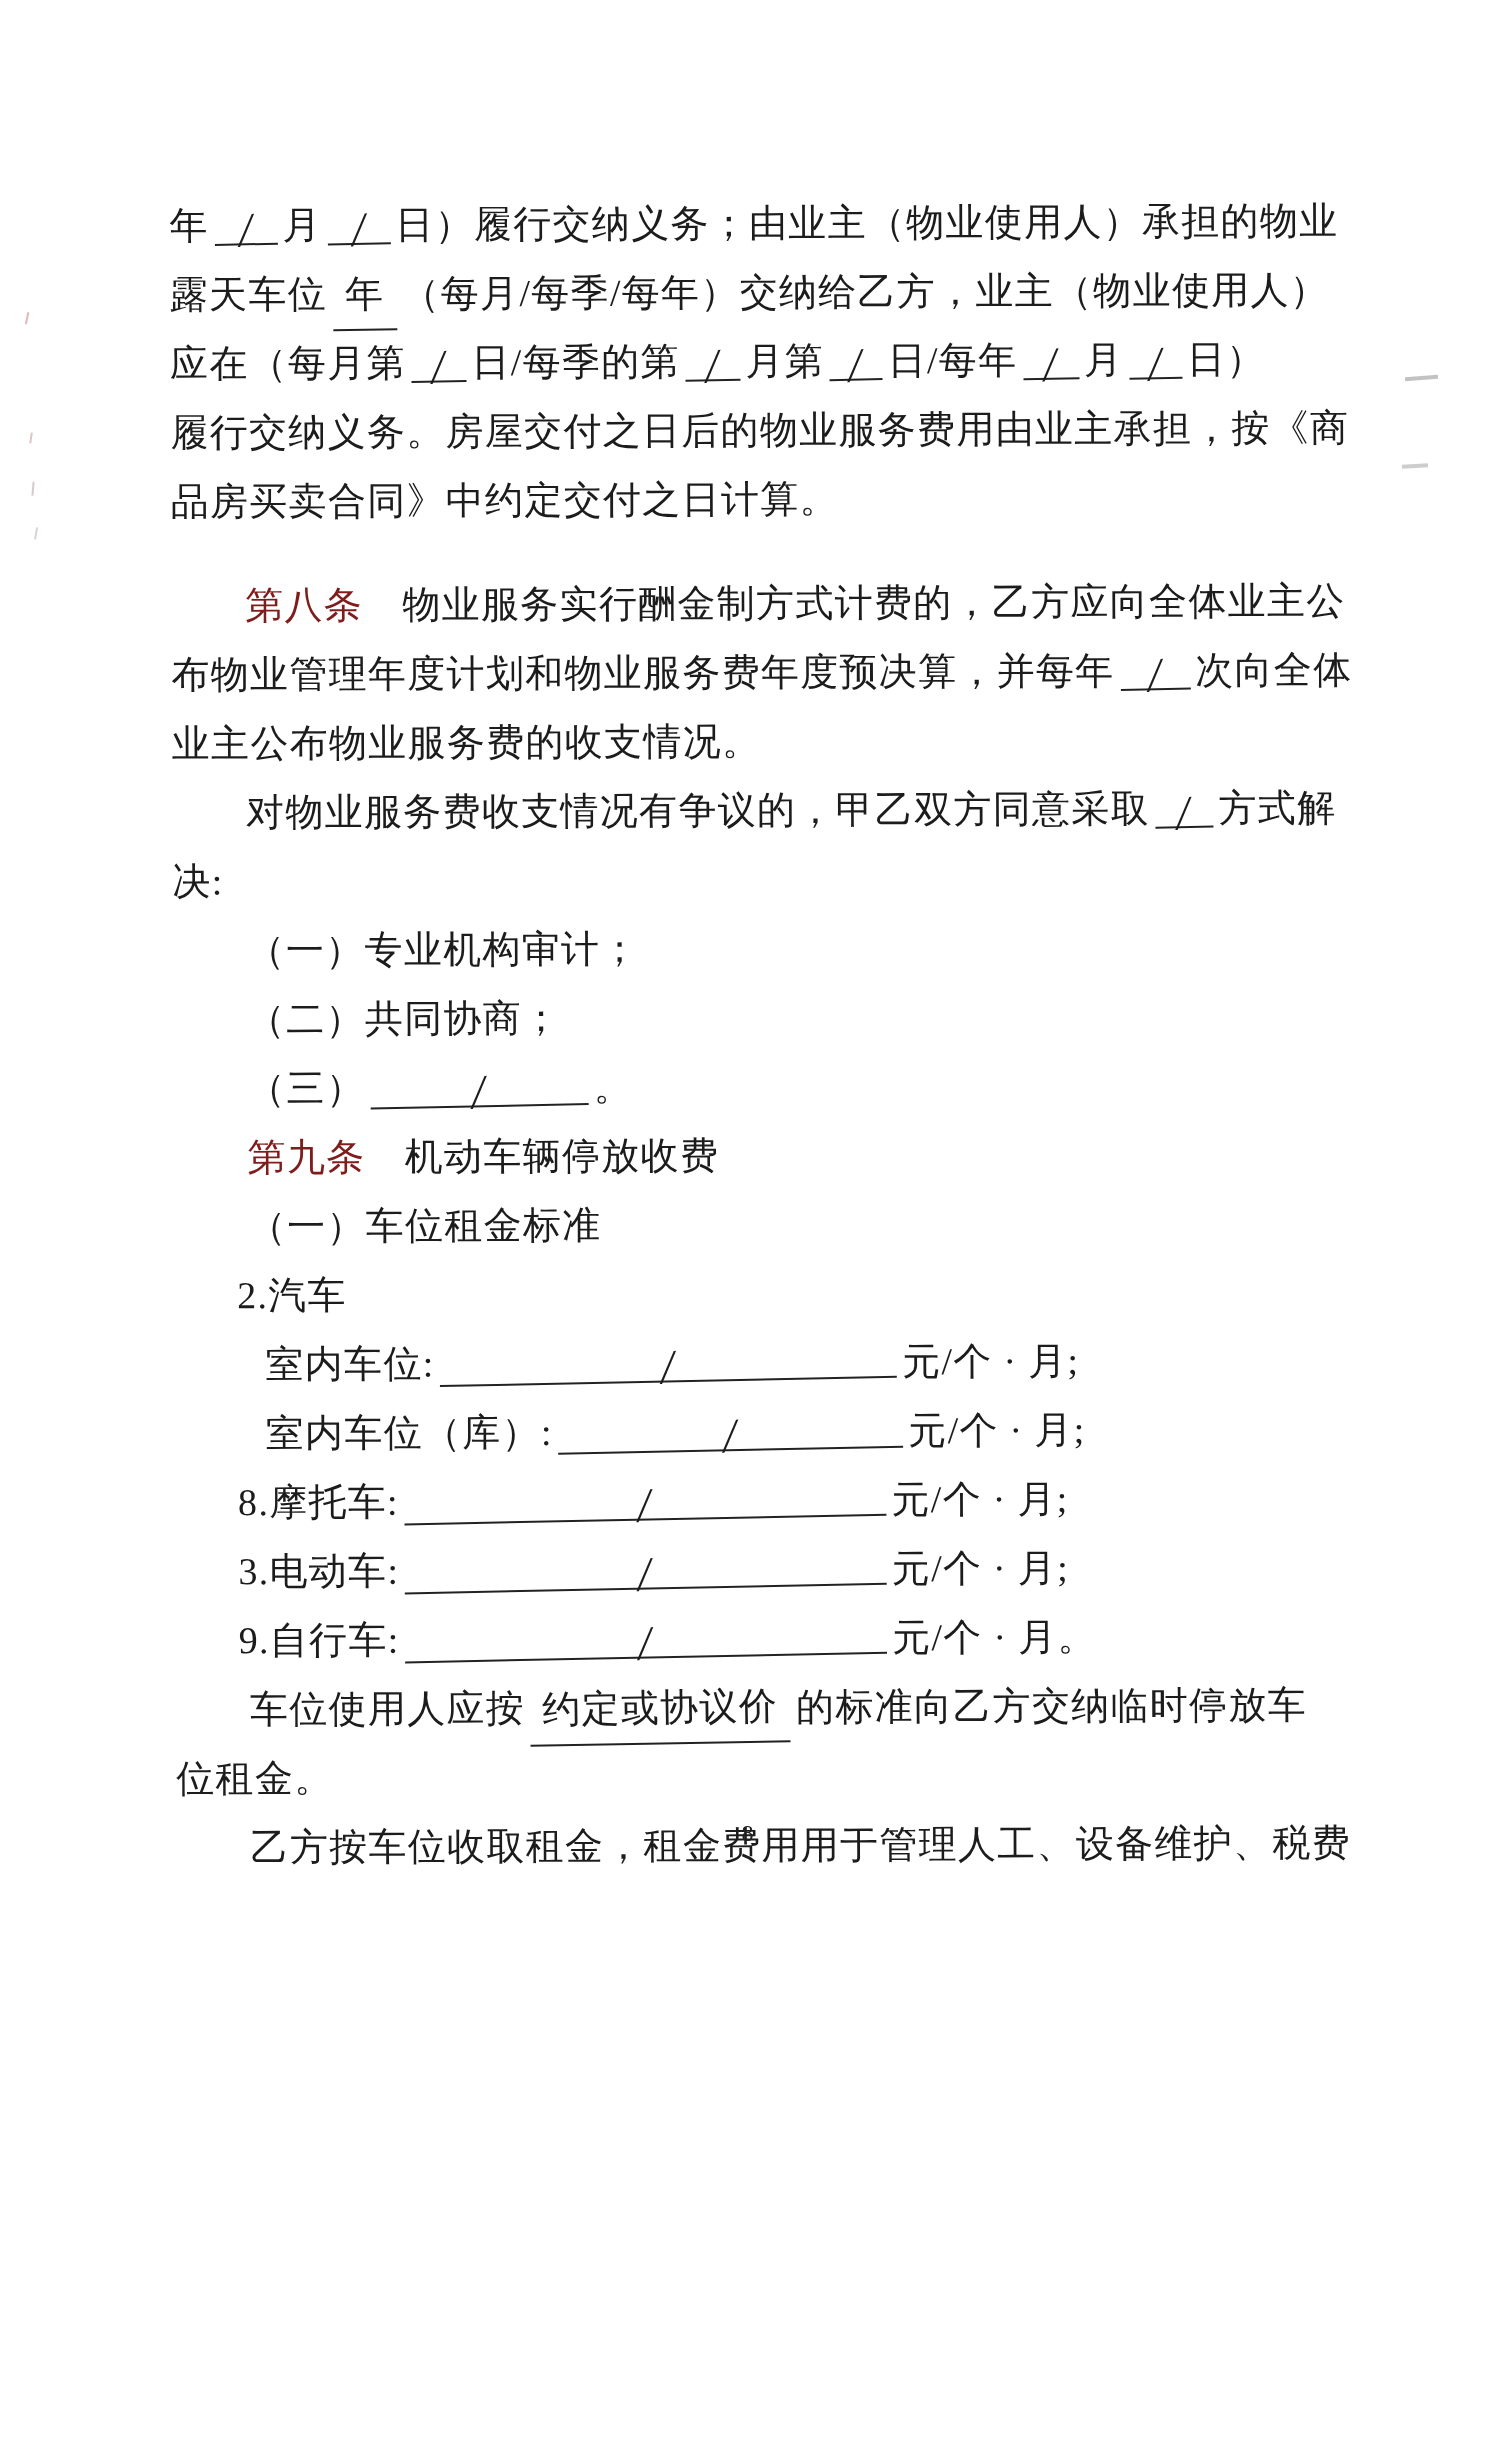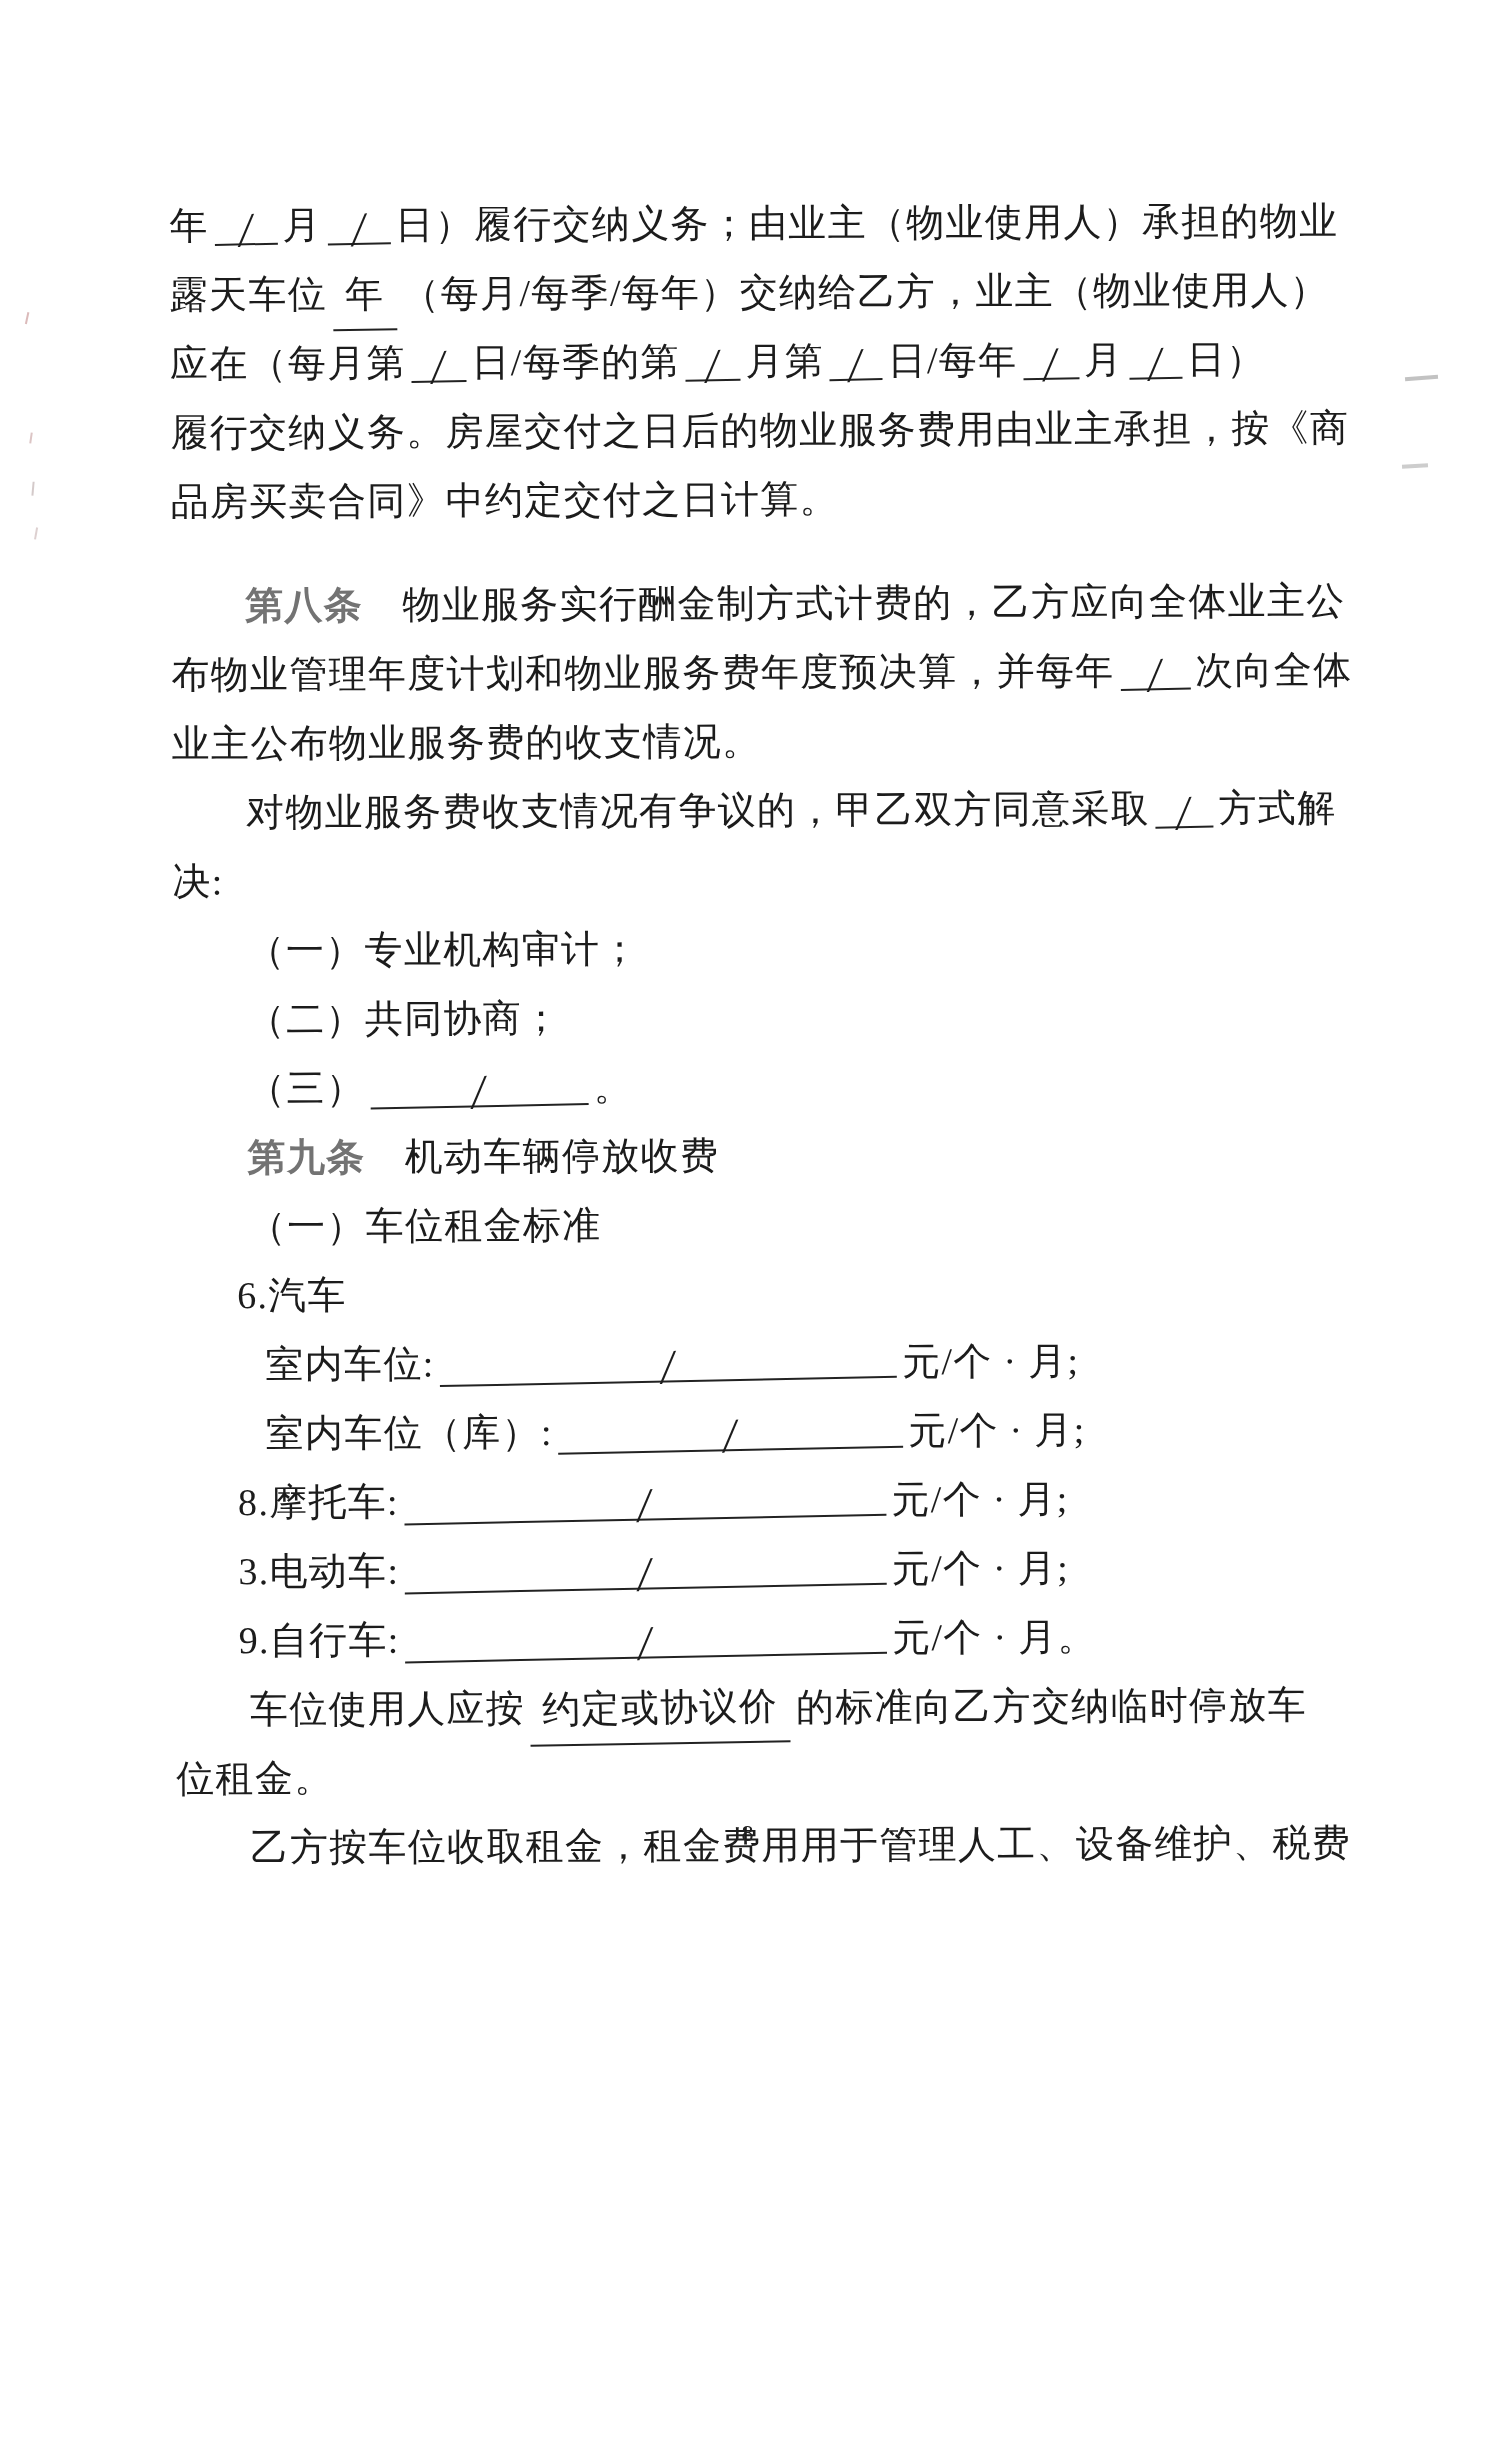--- a/index.html
+++ b/index.html
@@ -21,21 +21,21 @@
     font-size:38px;
     line-height:69px;
     height:69px;
     white-space:nowrap;
     letter-spacing:1.3px;
   }
   .line.gap { margin-top:35px; }
   .indent-p { padding-left:74px; }   
   .indent-n { padding-left:63px; }   
   .indent-s { padding-left:91px; }  
-  .bold { font-weight:bold; color:#737373; }
+  .bold { font-weight:normal; color:#7f1d1d; }
   .txt { display:inline; }
   .blank {
     display:inline-block;
     position:relative;
     height:46px;
     border-bottom:2.6px solid #222;
     vertical-align:-7px;
     margin:0 5.3px;
     transform:rotate(-0.9deg);
   }
@@ -84,21 +84,21 @@
       <div class="line indent-p gap"><span class="txt bold">第八条</span><span class="txt">　物业服务实行酬金制方式计费的，乙方应向全体业主公</span></div>
       <div class="line"><span class="txt">布物业管理年度计划和物业服务费年度预决算，并每年</span><span class="blank" style="width: 70px;"><span class="slash">/</span></span><span class="txt">次向全体</span></div>
       <div class="line"><span class="txt">业主公布物业服务费的收支情况。</span></div>
       <div class="line indent-p"><span class="txt">对物业服务费收支情况有争议的，甲乙双方同意采取</span><span class="blank" style="width: 58px;"><span class="slash">/</span></span><span class="txt">方式解</span></div>
       <div class="line"><span class="txt">决:</span></div>
       <div class="line indent-p"><span class="txt">（一）专业机构审计；</span></div>
       <div class="line indent-p"><span class="txt">（二）共同协商；</span></div>
       <div class="line indent-p"><span class="txt">（三）</span><span class="blank" style="width: 218px;"><span class="slash">/</span></span><span class="txt">。</span></div>
       <div class="line indent-p"><span class="txt bold">第九条</span><span class="txt">　机动车辆停放收费</span></div>
       <div class="line indent-p"><span class="txt">（一）车位租金标准</span></div>
-      <div class="line indent-n"><span class="txt">6.汽车</span></div>
+      <div class="line indent-n"><span class="txt">2.汽车</span></div>
       <div class="line indent-s"><span class="txt">室内车位:</span><span class="blank" style="width: 457px;"><span class="slash">/</span></span><span class="txt">元/个 · 月;</span></div>
       <div class="line indent-s"><span class="txt">室内车位（库）:</span><span class="blank" style="width: 345px;"><span class="slash">/</span></span><span class="txt">元/个 · 月;</span></div>
       <div class="line indent-n"><span class="txt">8.摩托车:</span><span class="blank" style="width: 482px;"><span class="slash">/</span></span><span class="txt">元/个 · 月;</span></div>
       <div class="line indent-n"><span class="txt">3.电动车:</span><span class="blank" style="width: 482px;"><span class="slash">/</span></span><span class="txt">元/个 · 月;</span></div>
       <div class="line indent-n"><span class="txt">9.自行车:</span><span class="blank" style="width: 482px;"><span class="slash">/</span></span><span class="txt">元/个 · 月。</span></div>
       <div class="line indent-p"><span class="txt">车位使用人应按</span><span class="filled">约定或协议价</span><span class="txt">的标准向乙方交纳临时停放车</span></div>
       <div class="line"><span class="txt">位租金。</span></div>
       <div class="line indent-p"><span class="txt">乙方按车位收取租金，租金费用用于管理人工、设备维护、税费</span></div>
     </div>
 

